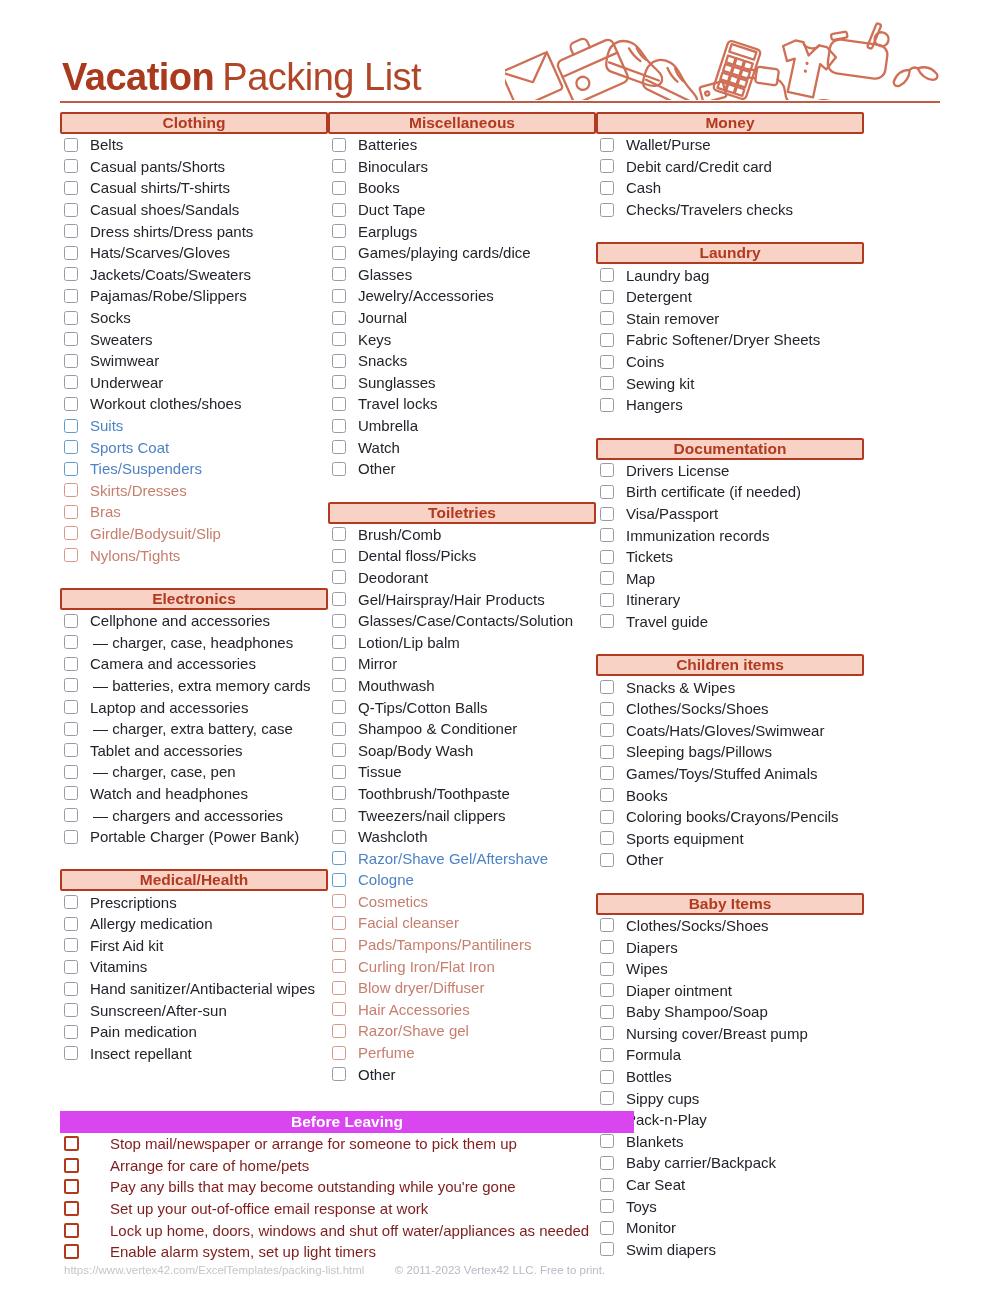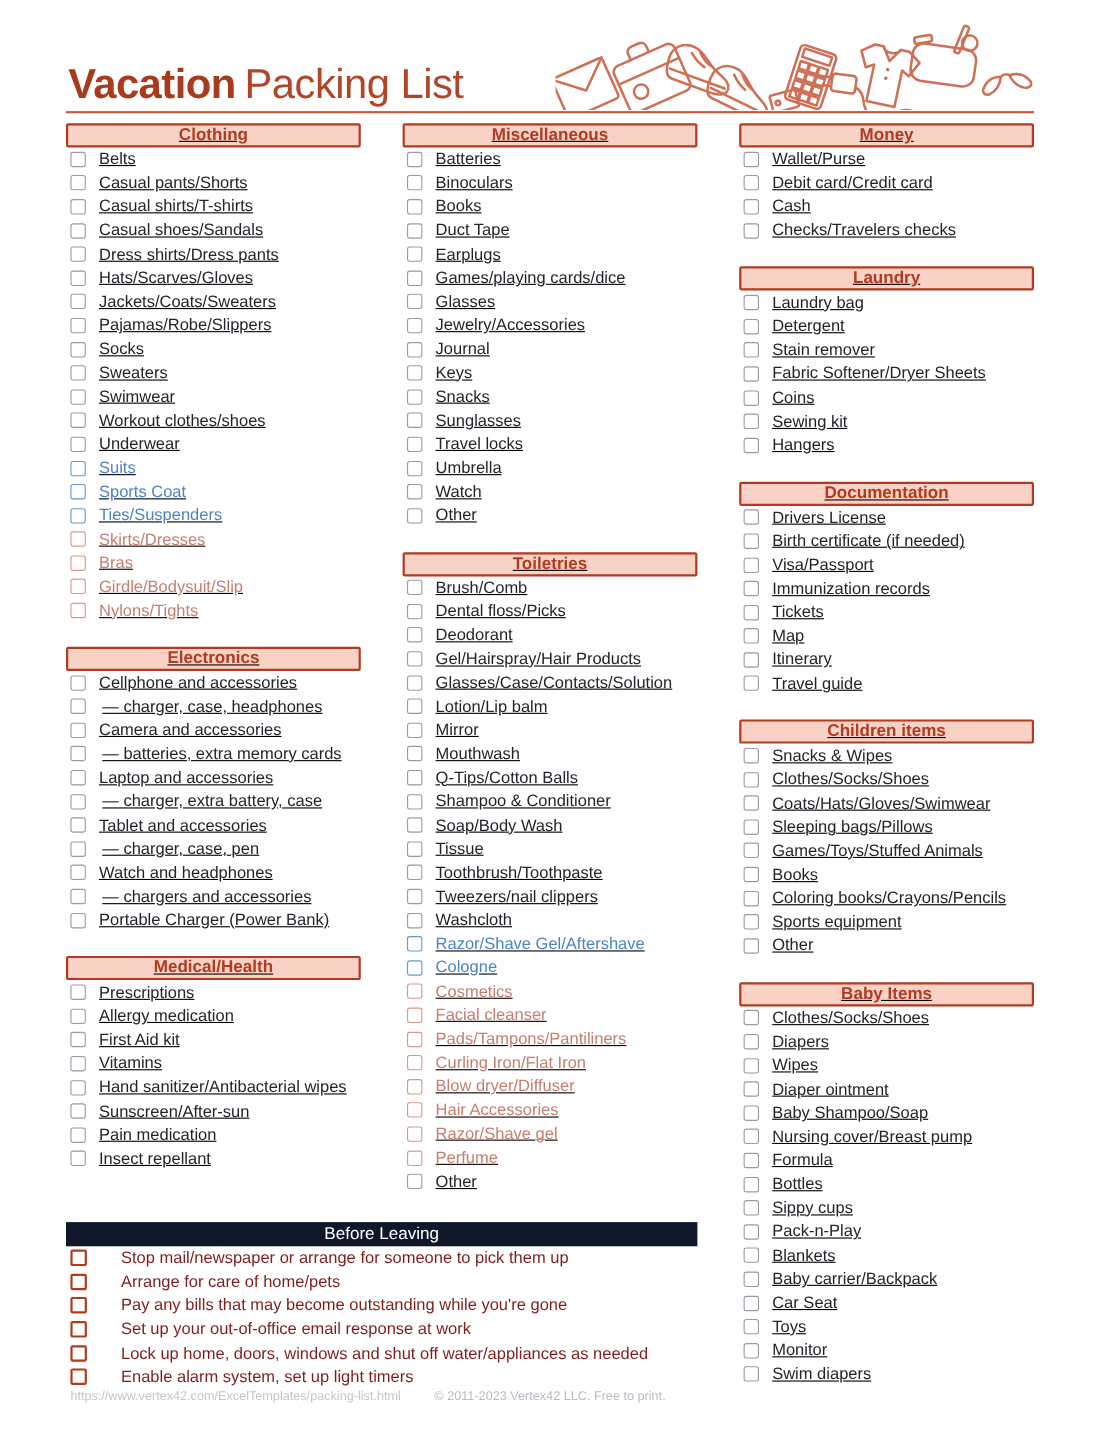--- a/index.html
+++ b/index.html
@@ -10,21 +10,21 @@
   .page-header{position:absolute;left:62px;top:56px;white-space:nowrap;}
   .title-primary{font-size:38px;font-weight:bold;color:#a93a1e;letter-spacing:-0.5px;}
   .title-secondary{font-size:38px;font-weight:normal;color:#b04527;letter-spacing:-0.5px;margin-left:8px;}
   .top-rule{position:absolute;left:60px;top:101px;width:880px;height:2px;background:#c05a40;}
   .decoration{position:absolute;left:505px;top:8px;width:435px;height:92px;}
   .decoration path,.decoration rect,.decoration circle,.decoration line{
     fill:none;stroke:#cf6f55;stroke-width:2.3;stroke-linecap:round;stroke-linejoin:round;
   }
   .decoration .dot{fill:#cf6f55;stroke:none;}
 
-  .columns{position:absolute;left:60px;top:112px;display:flex;gap:38px;text-decoration:underline;}
+  .columns{position:absolute;left:60px;top:112px;display:flex;}
   .column{width:268px;}
   .section{margin:0 0 22px 0;}
   .section-header{
     box-sizing:border-box;height:22px;border:2px solid #b13a20;background:#f8d2c5;
     color:#b13a20;font-weight:bold;font-size:15.5px;line-height:18px;text-align:center;
     border-radius:2px;
   }
   .row{height:21.6px;display:flex;align-items:center;}
   .cb{
     box-sizing:border-box;width:14px;height:14px;border:1.5px solid #9c98a6;
@@ -32,21 +32,21 @@
   }
   .label{font-size:15px;color:#23232b;white-space:nowrap;}
   .row.blue .label{color:#4d82c4;}
   .row.blue .cb{border-color:#5f9bd0;}
   .row.salmon .label{color:#c67e6d;}
   .row.salmon .cb{border-color:#d9978a;}
   .row.sub .label{padding-left:3px;}
 
   .before-leaving{position:absolute;left:60px;top:1111px;width:574px;}
   .bl-header{
-    height:22px;background:#0f172a;color:#ffffff;font-weight:normal;font-size:15.5px;
+    height:22px;background:#d946ef;color:#ffffff;font-weight:bold;font-size:15.5px;
     line-height:22px;text-align:center;
   }
   .before-leaving .row{height:21.6px;}
   .before-leaving .cb{width:15px;height:15px;border:2px solid #b23a1c;border-radius:2px;margin:0 11px 0 4px;}
   .before-leaving .label{color:#7f1d1d;margin-left:20px;}
 
   .footer-url{position:absolute;left:64px;top:1264px;font-size:11.5px;color:#c6c6c6;text-decoration:none;}
   .footer-copy{position:absolute;left:60px;top:1264px;width:880px;text-align:center;font-size:11.5px;color:#b9b9c6;}
 </style>
 </head>
@@ -176,25 +176,25 @@
         <div class="row default">
           <span class="cb"></span>
           <span class="label">Sweaters</span>
         </div>
         <div class="row default">
           <span class="cb"></span>
           <span class="label">Swimwear</span>
         </div>
         <div class="row default">
           <span class="cb"></span>
+          <span class="label">Underwear</span>
+        </div>
+        <div class="row default">
+          <span class="cb"></span>
           <span class="label">Workout clothes/shoes</span>
-        </div>
-        <div class="row default">
-          <span class="cb"></span>
-          <span class="label">Underwear</span>
         </div>
         <div class="row blue">
           <span class="cb"></span>
           <span class="label">Suits</span>
         </div>
         <div class="row blue">
           <span class="cb"></span>
           <span class="label">Sports Coat</span>
         </div>
         <div class="row blue">

